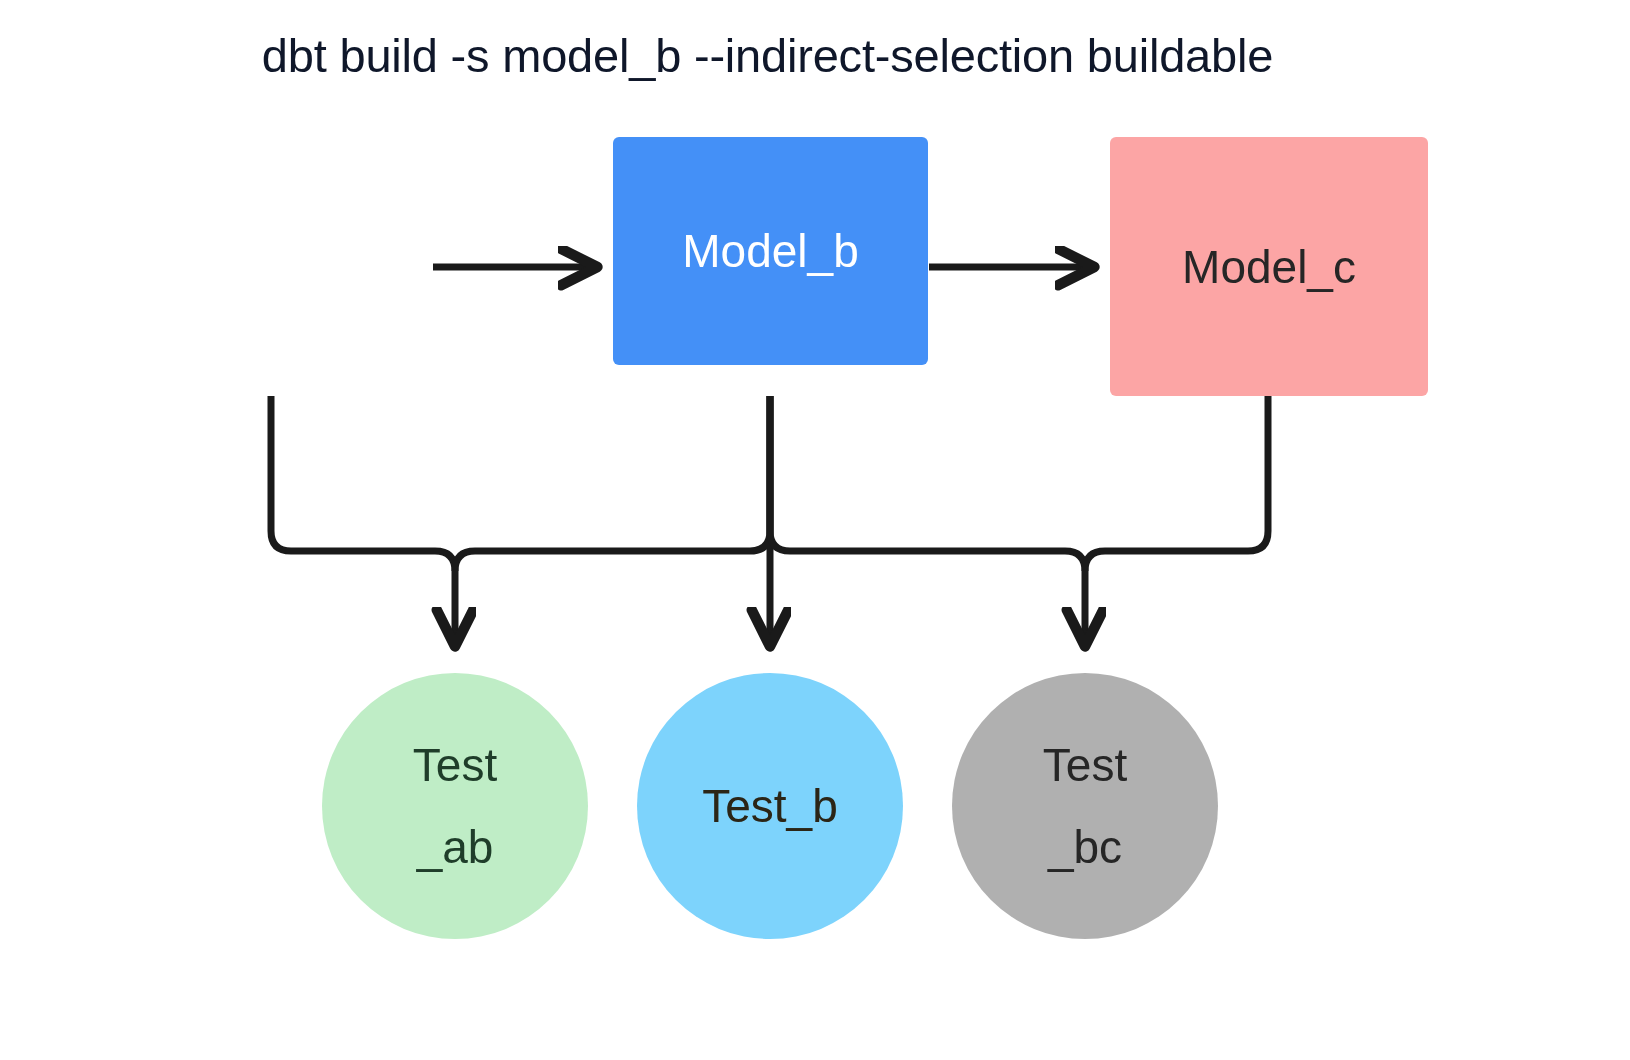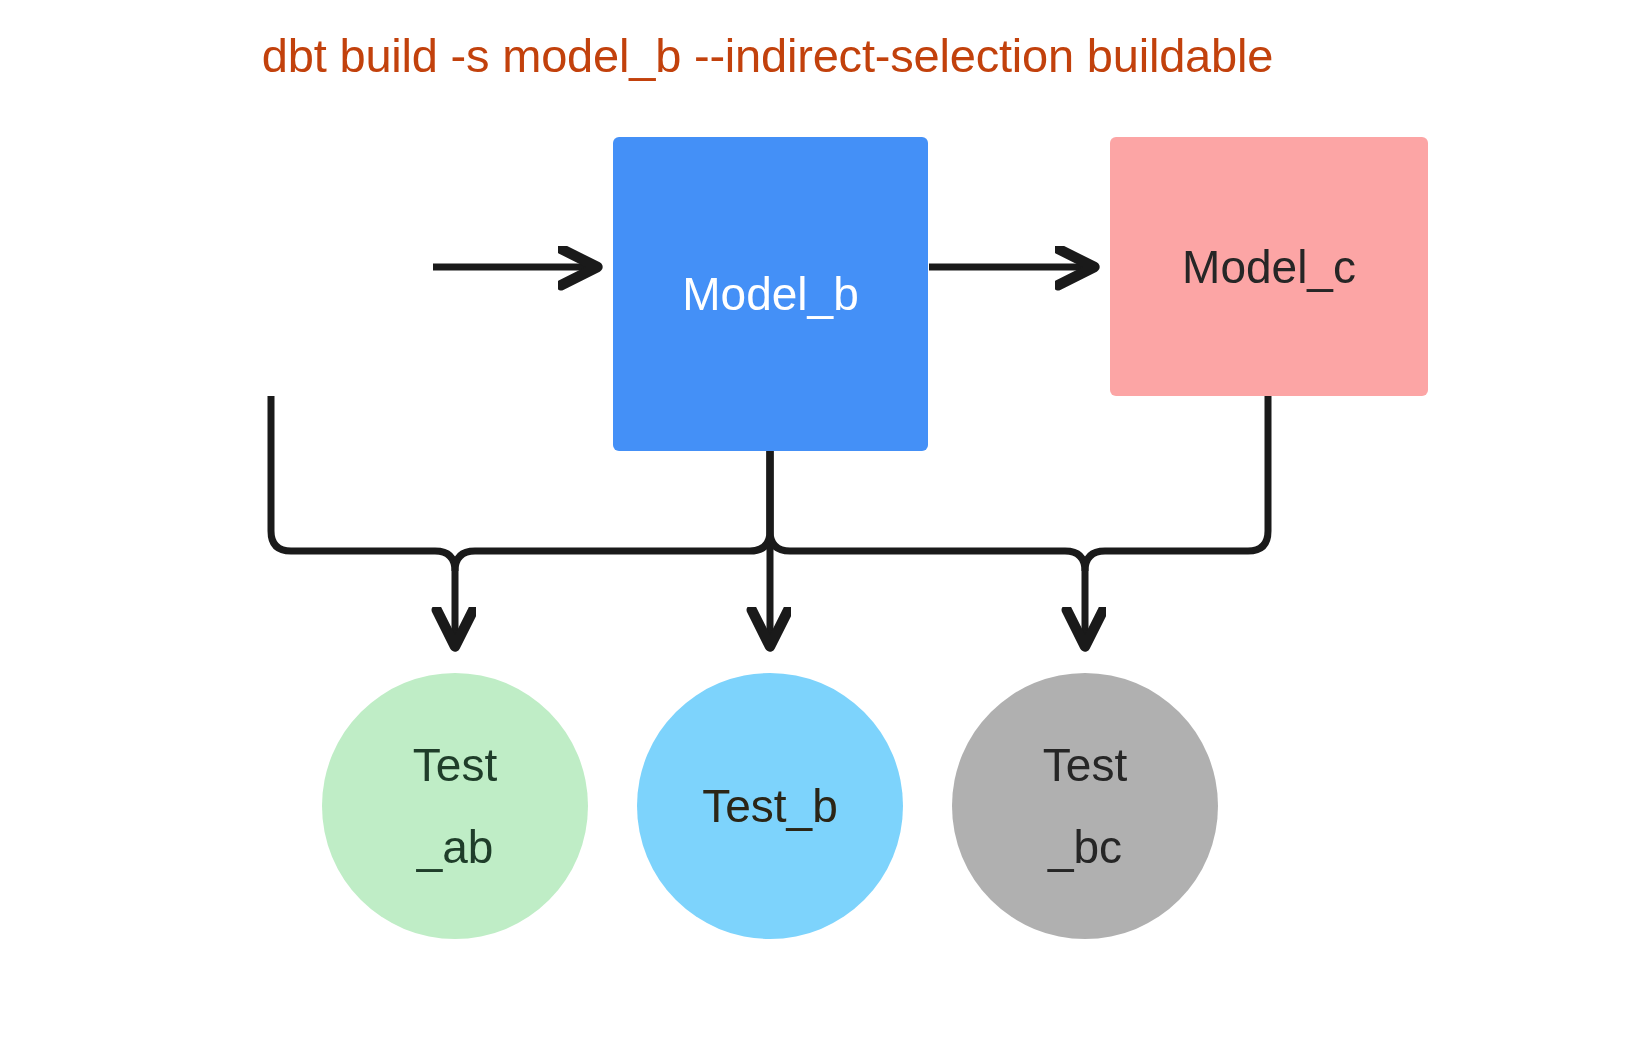--- a/index.html
+++ b/index.html
@@ -21,21 +21,21 @@
     background: #ffffff;
   }
   .title {
     position: absolute;
     left: 0;
     top: 26px;
     width: 1535px;
     text-align: center;
     font-size: 47px;
     line-height: 60px;
-    color: #c2410c;
+    color: #0f172a;
     font-family: "Liberation Sans", sans-serif;
     letter-spacing: -0.2px;
     white-space: nowrap;
   }
   .node-box {
     position: absolute;
     border-radius: 6px;
     display: flex;
     align-items: center;
     justify-content: center;
@@ -93,21 +93,21 @@
 
       <path d="M 770,396 L 770,645" marker-end="url(#arrowhead)"></path>
 
       <path d="M 770,396 L 770,531 Q 770,551 790,551 L 1065,551 Q 1085,551 1085,571 L 1085,645" marker-end="url(#arrowhead)"></path>
 
       <path d="M 1268,396 L 1268,531 Q 1268,551 1248,551 L 1105,551 Q 1085,551 1085,571"></path>
     </g>
   </svg>
 
 
-  <div class="node-box" style="left:613px; top:137px; width:315px; height:314px; background:#4490f7; color:#ffffff;">
+  <div class="node-box" style="left:613px; top:137px; width:315px; height:228px; background:#4490f7; color:#ffffff;">
     <span>Model_b</span>
   </div>
 
   <div class="node-box" style="left:1110px; top:137px; width:318px; height:259px; background:#fca5a5; color:#262626;text-align:right;">
     <span>Model_c</span>
   </div>
 
   <div class="node-circle" style="left:322px; top:673px; width:266px; height:266px; background:#bfedc6; color:#1f3d2a;">
     <span class="circle-line">Test</span>
     <span class="circle-line">_ab</span>

